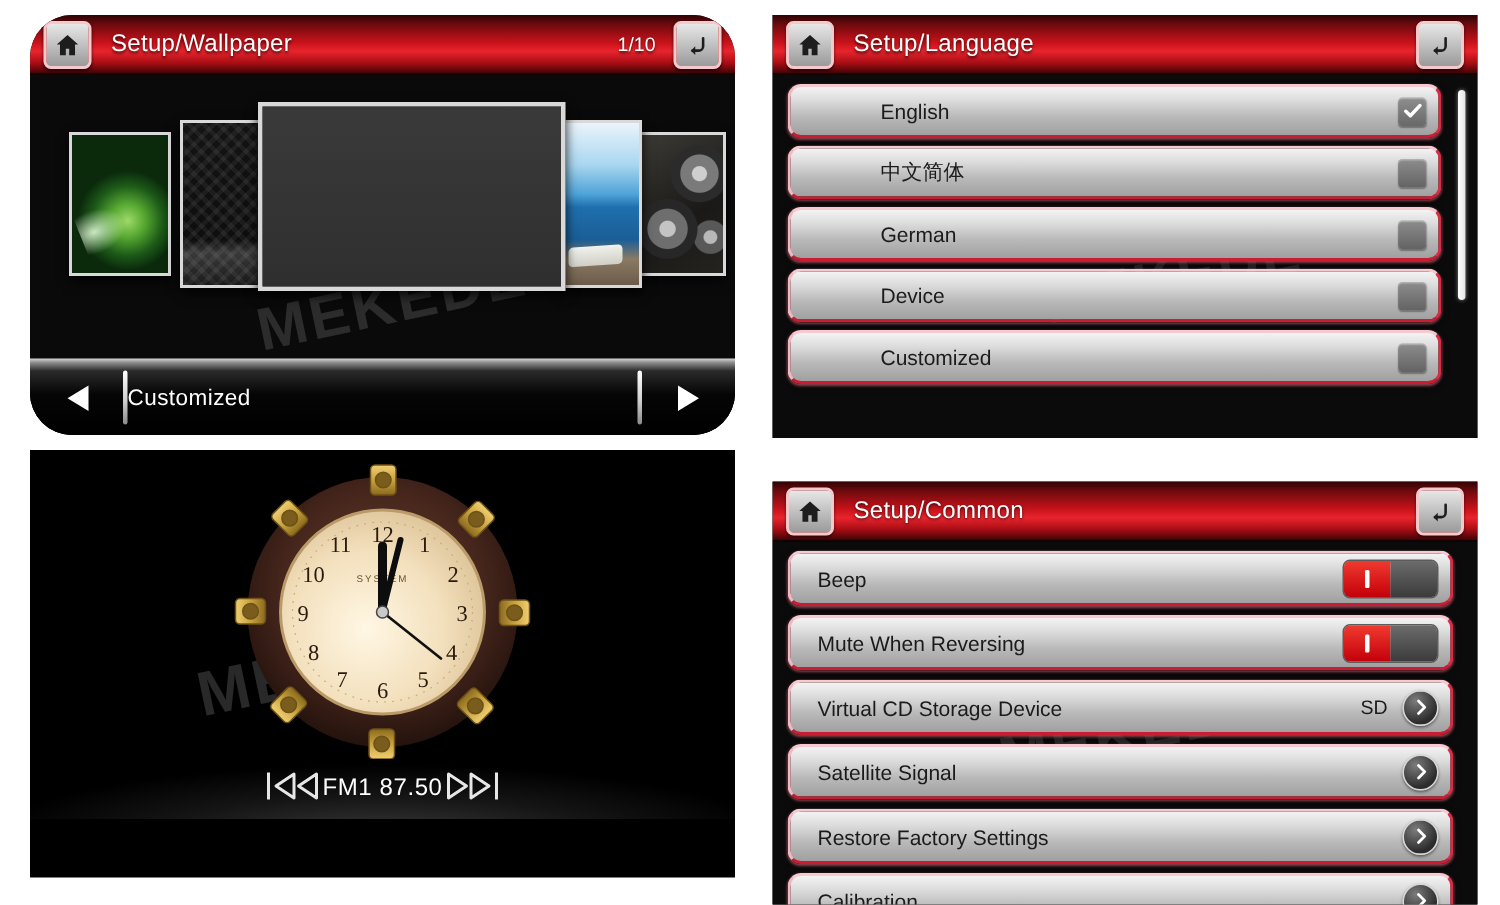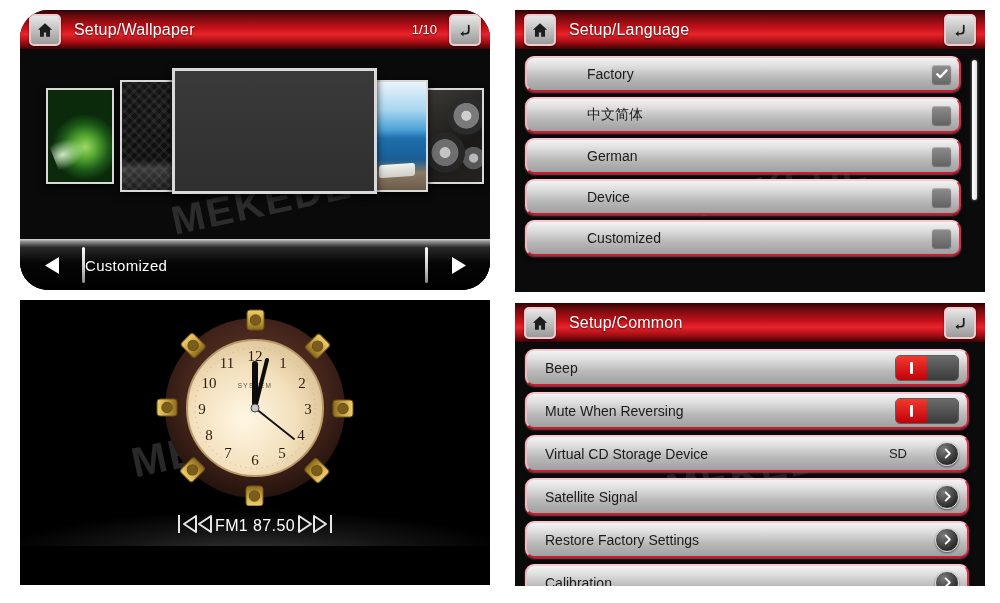--- a/index.html
+++ b/index.html
@@ -4,21 +4,21 @@
 <style>
   html,body{margin:0;padding:0;background:#ffffff;}
   body{width:1000px;height:603px;font-family:"Liberation Sans",sans-serif;overflow:hidden;}
 
   .grid{position:relative;width:1000px;height:603px;background:#ffffff;}
 
   .panel{position:absolute;background:#000;overflow:hidden;}
   #panel-wallpaper{left:20px;top:10px;width:470px;height:280px;border-radius:28px;}
   #panel-language{left:515px;top:10px;width:470px;height:282px;text-align:center;}
   #panel-clock{left:20px;top:300px;width:470px;height:285px;}
-  #panel-common{left:515px;top:303px;width:470px;height:283px;}
+  #panel-common{left:515px;top:321px;width:470px;height:283px;}
 
   
   .hdr{position:relative;height:39px;width:100%;
        background:linear-gradient(180deg,#2d0305 0%,#6d0a0d 16%,#c8121a 47%,#e8242c 62%,#a80d14 82%,#3d0406 100%);
        border-bottom:1px solid #120102;display:flex;align-items:center;}
   .hdr-ico{width:28px;height:28px;margin-left:9px;border-radius:5px;
            border:2px solid #f3c9cb;background:linear-gradient(180deg,#e7e7e7,#9a9a9a);
            display:flex;align-items:center;justify-content:center;flex:0 0 auto;
            box-shadow:0 1px 2px rgba(0,0,0,.6);}
   .hdr-title{margin-left:13px;color:#fff;font-size:16px;letter-spacing:.2px;
@@ -76,21 +76,21 @@
   .list{padding:6px 0 0 0;position:relative;height:243px;background:#0b0b0b;}
   .list-common{height:244px;}
   .row{position:relative;height:36px;margin:0 24px 5px 10px;border-radius:9px;
        border:2px solid;border-color:#f6c9d1 #d62f45 #c81d33 #f0b8c2;
        background:linear-gradient(180deg,#f3f3f3 0%,#dcdcdc 28%,#b9b9b9 62%,#a0a0a0 100%);
        box-shadow:0 1px 2px rgba(255,120,140,.55),0 2px 4px rgba(0,0,0,.6);
        display:flex;align-items:center;box-sizing:border-box;}
   .row-common{margin:0 16px 6px 10px;height:37px;}
   .row-label{margin-left:60px;font-size:14px;color:#1b1b1b;white-space:nowrap;}
   .row-common .row-label{margin-left:18px;}
-  .row-right{margin-left:auto;display:flex;align-items:center;gap:28px;padding-right:8px;}
+  .row-right{margin-left:auto;display:flex;align-items:center;gap:10px;padding-right:8px;}
 
   .chk{width:19px;height:19px;border-radius:3px;background:linear-gradient(180deg,#8d8d8d,#636363);
        box-shadow:inset 0 1px 1px rgba(255,255,255,.35),0 1px 1px rgba(0,0,0,.35);
        display:flex;align-items:center;justify-content:center;}
   .chk.on{background:linear-gradient(180deg,#8f8f8f,#686868);}
 
   .toggle{width:62px;height:24px;border-radius:5px;display:flex;overflow:hidden;
           border:1px solid #5c5c5c;box-shadow:inset 0 1px 2px rgba(0,0,0,.45);}
   .tg-on{width:50%;background:linear-gradient(180deg,#f03a2e,#c3000a);
          display:flex;align-items:center;justify-content:center;}
@@ -192,21 +192,21 @@
             <path d="M17 6v7a4 4 0 0 1-4 4H7.5" fill="none" stroke="#1d1d1d" stroke-width="2.3" stroke-linecap="round"></path>
             <path d="M10 13.2 6.2 17l3.8 3.8Z" fill="#1d1d1d"></path>
           </svg>
       </div>
     </div>
 
     <div class="list">
       <div class="wm" style="left:180px;top:115px;font-size:38px;color:rgba(255,255,255,.12);">MEKEDE</div>
 
       <div class="row">
-        <span class="row-label">Factory</span>
+        <span class="row-label">English</span>
         <span class="row-right">
           <span class="chk on">
             <svg width="14" height="14" viewBox="0 0 16 16">
                 <path d="M2.5 8.2 6 11.6 13.3 3.8" fill="none" stroke="#ffffff" stroke-width="2.6" stroke-linecap="round" stroke-linejoin="round"></path>
               </svg>
           </span>
         </span>
       </div>
       <div class="row">
         <span class="row-label">中文简体</span>

